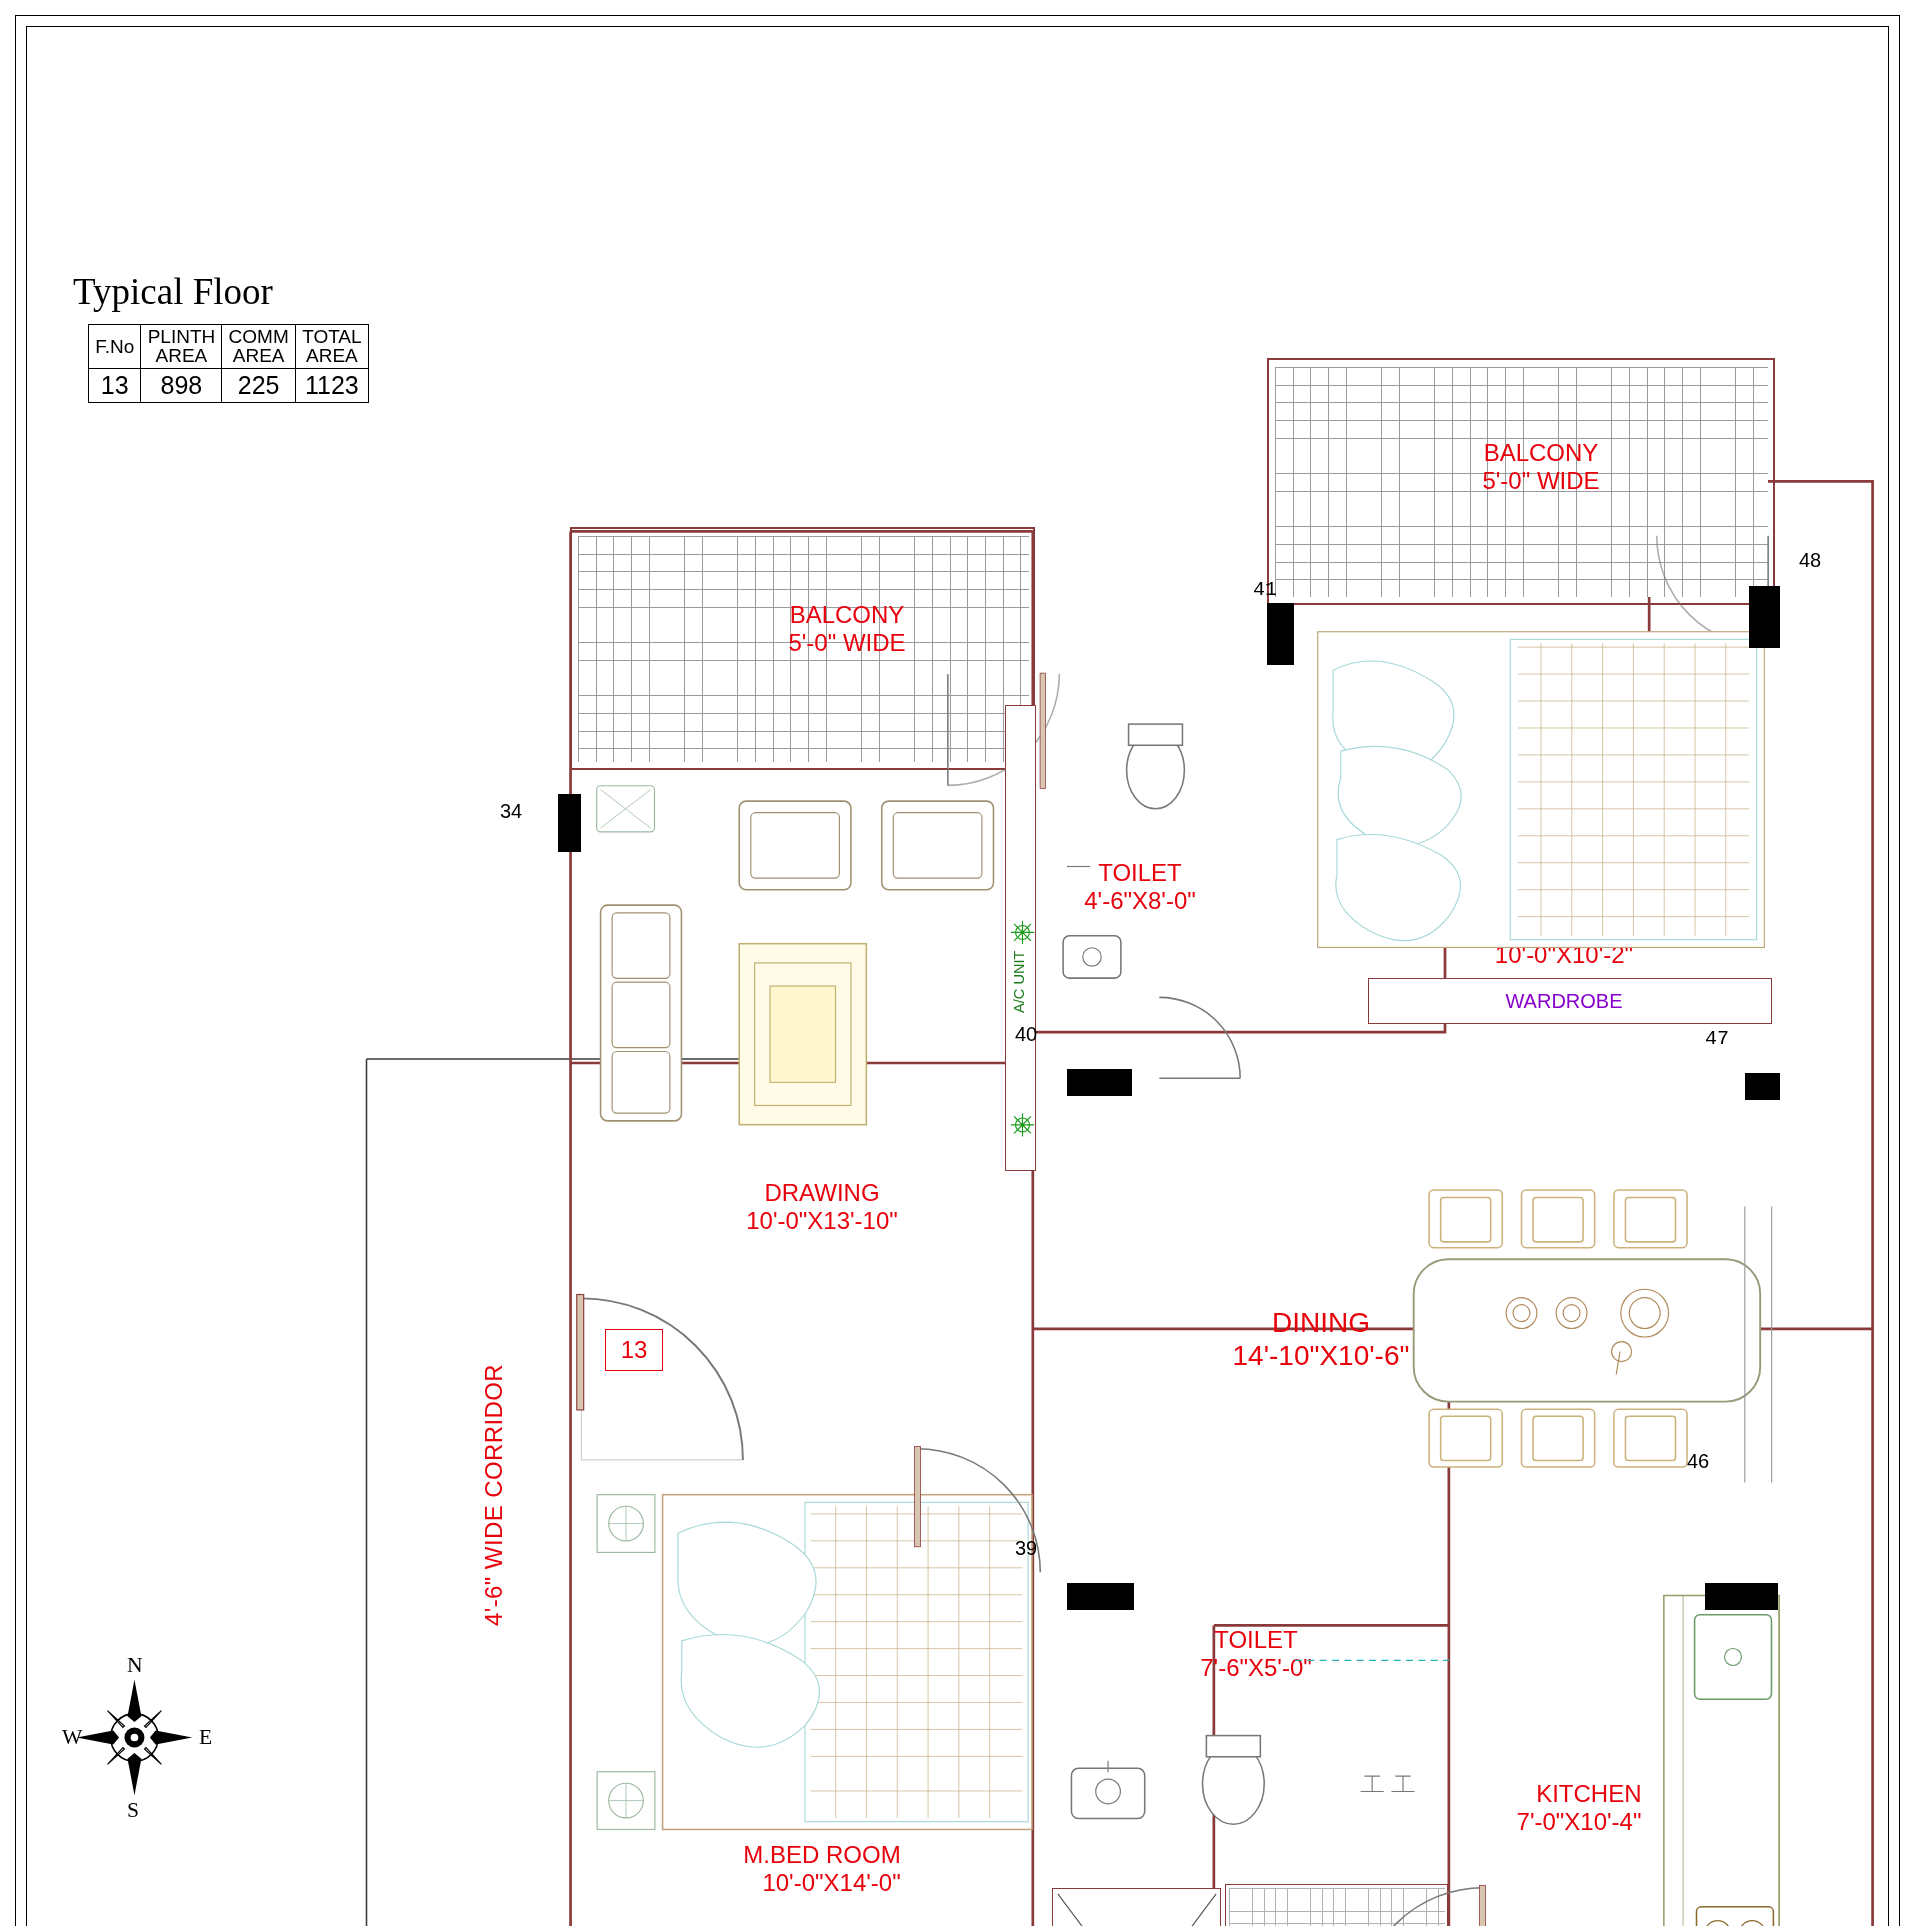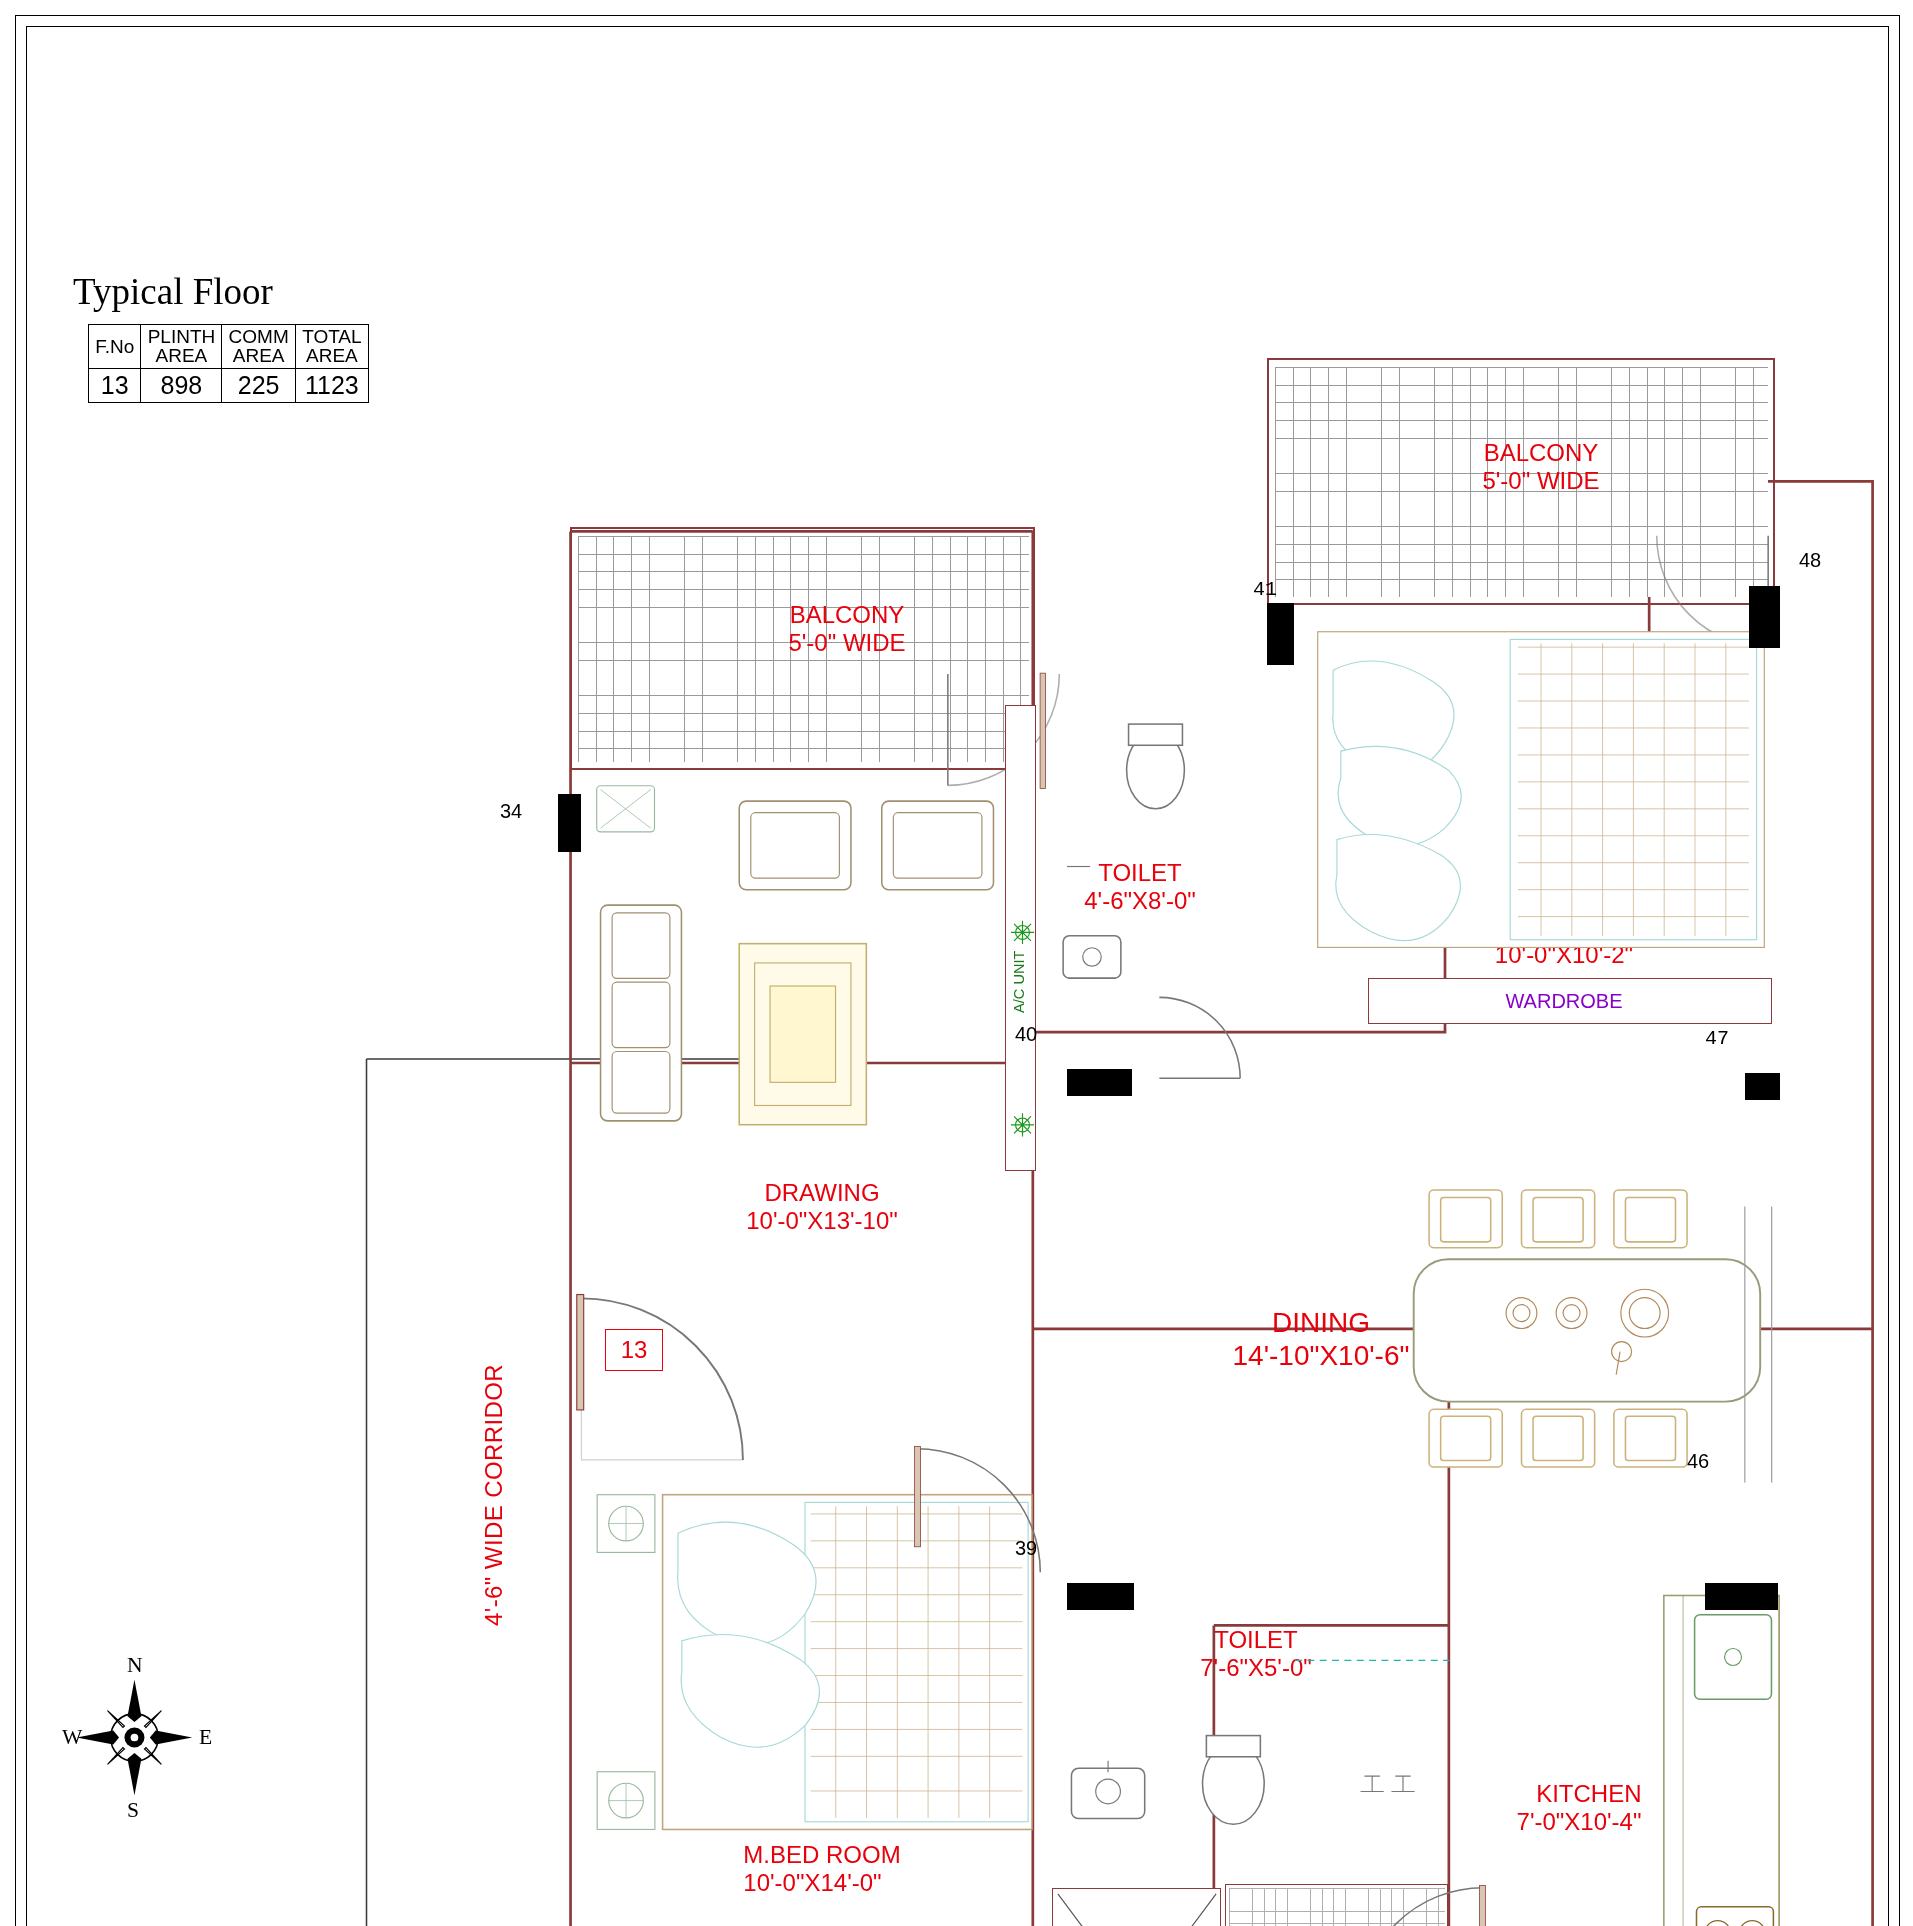--- a/index.html
+++ b/index.html
@@ -262,21 +262,21 @@
         <circle cx="620" cy="330" r="40"></circle>
       <circle cx="560" cy="430" r="26"></circle>
       <path d="M556,430 l-10,60"></path>
     </g>
   </svg>
 
   <svg class="abs furn" style="left:1741px;top:1202px;" width="46" height="285" viewBox="0 0 120 740">
     <path d="M10,10 v720 M80,10 v720" stroke="#9a9a9a" stroke-width="3" fill="none"></path>
   </svg>
 
-  <div class="lbl center" style="left:822px;top:1841px;font-size:24px;line-height:1.18;text-align:left;">
+  <div class="lbl center" style="left:822px;top:1841px;font-size:24px;line-height:1.18;text-align:right;">
     <span class="nm">M.BED ROOM</span>
     <span class="dm">10'-0"X14'-0"</span>
   </div>
 
   <svg class="abs furn" style="left:589px;top:1487px;" width="455" height="354" viewBox="0 0 1180 920">
 
     <rect x="20" y="20" width="150" height="150" fill="#fff" stroke="#9bb9a0" stroke-width="3"></rect>
     <circle cx="95" cy="95" r="45" fill="none" stroke="#9bb9a0" stroke-width="3"></circle>
     <path d="M95,50 v90 M50,95 h90" stroke="#9bb9a0" stroke-width="2"></path>
     <rect x="20" y="740" width="150" height="150" fill="#fff" stroke="#9bb9a0" stroke-width="3"></rect>

